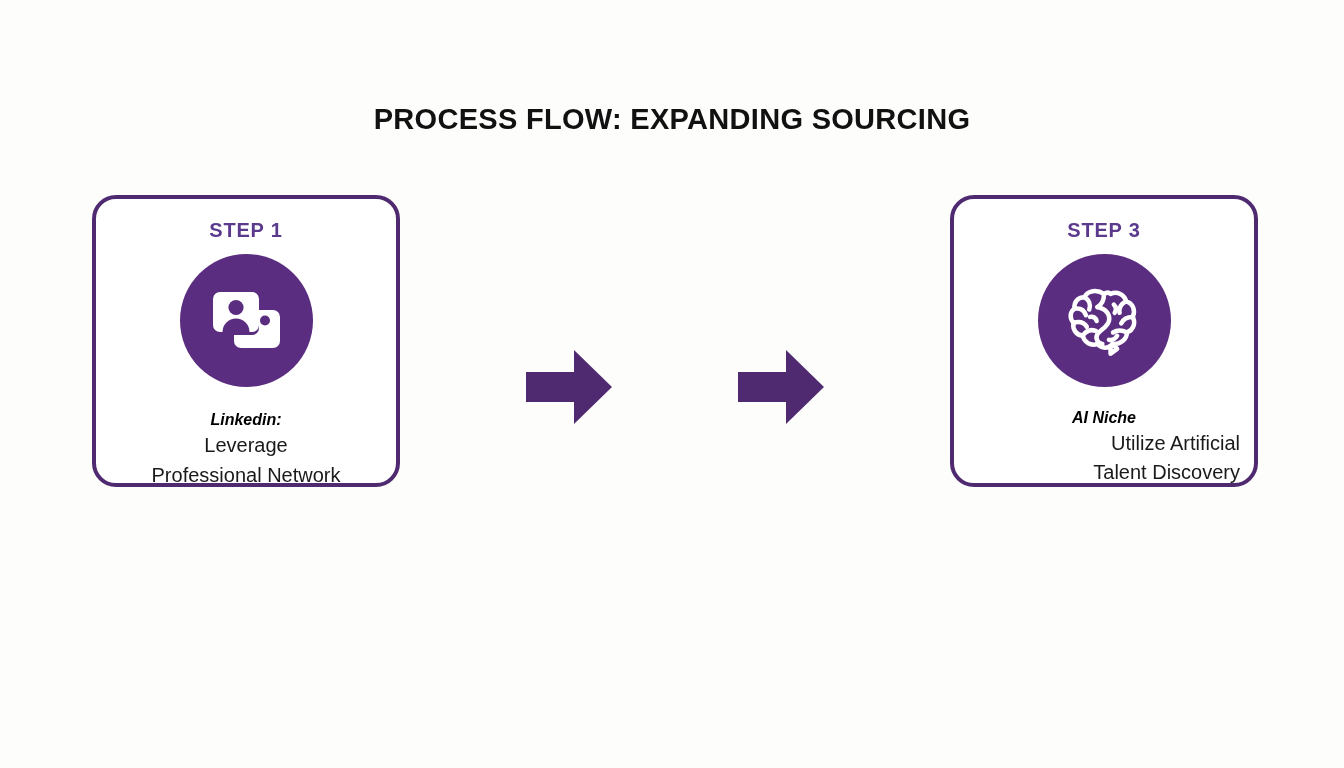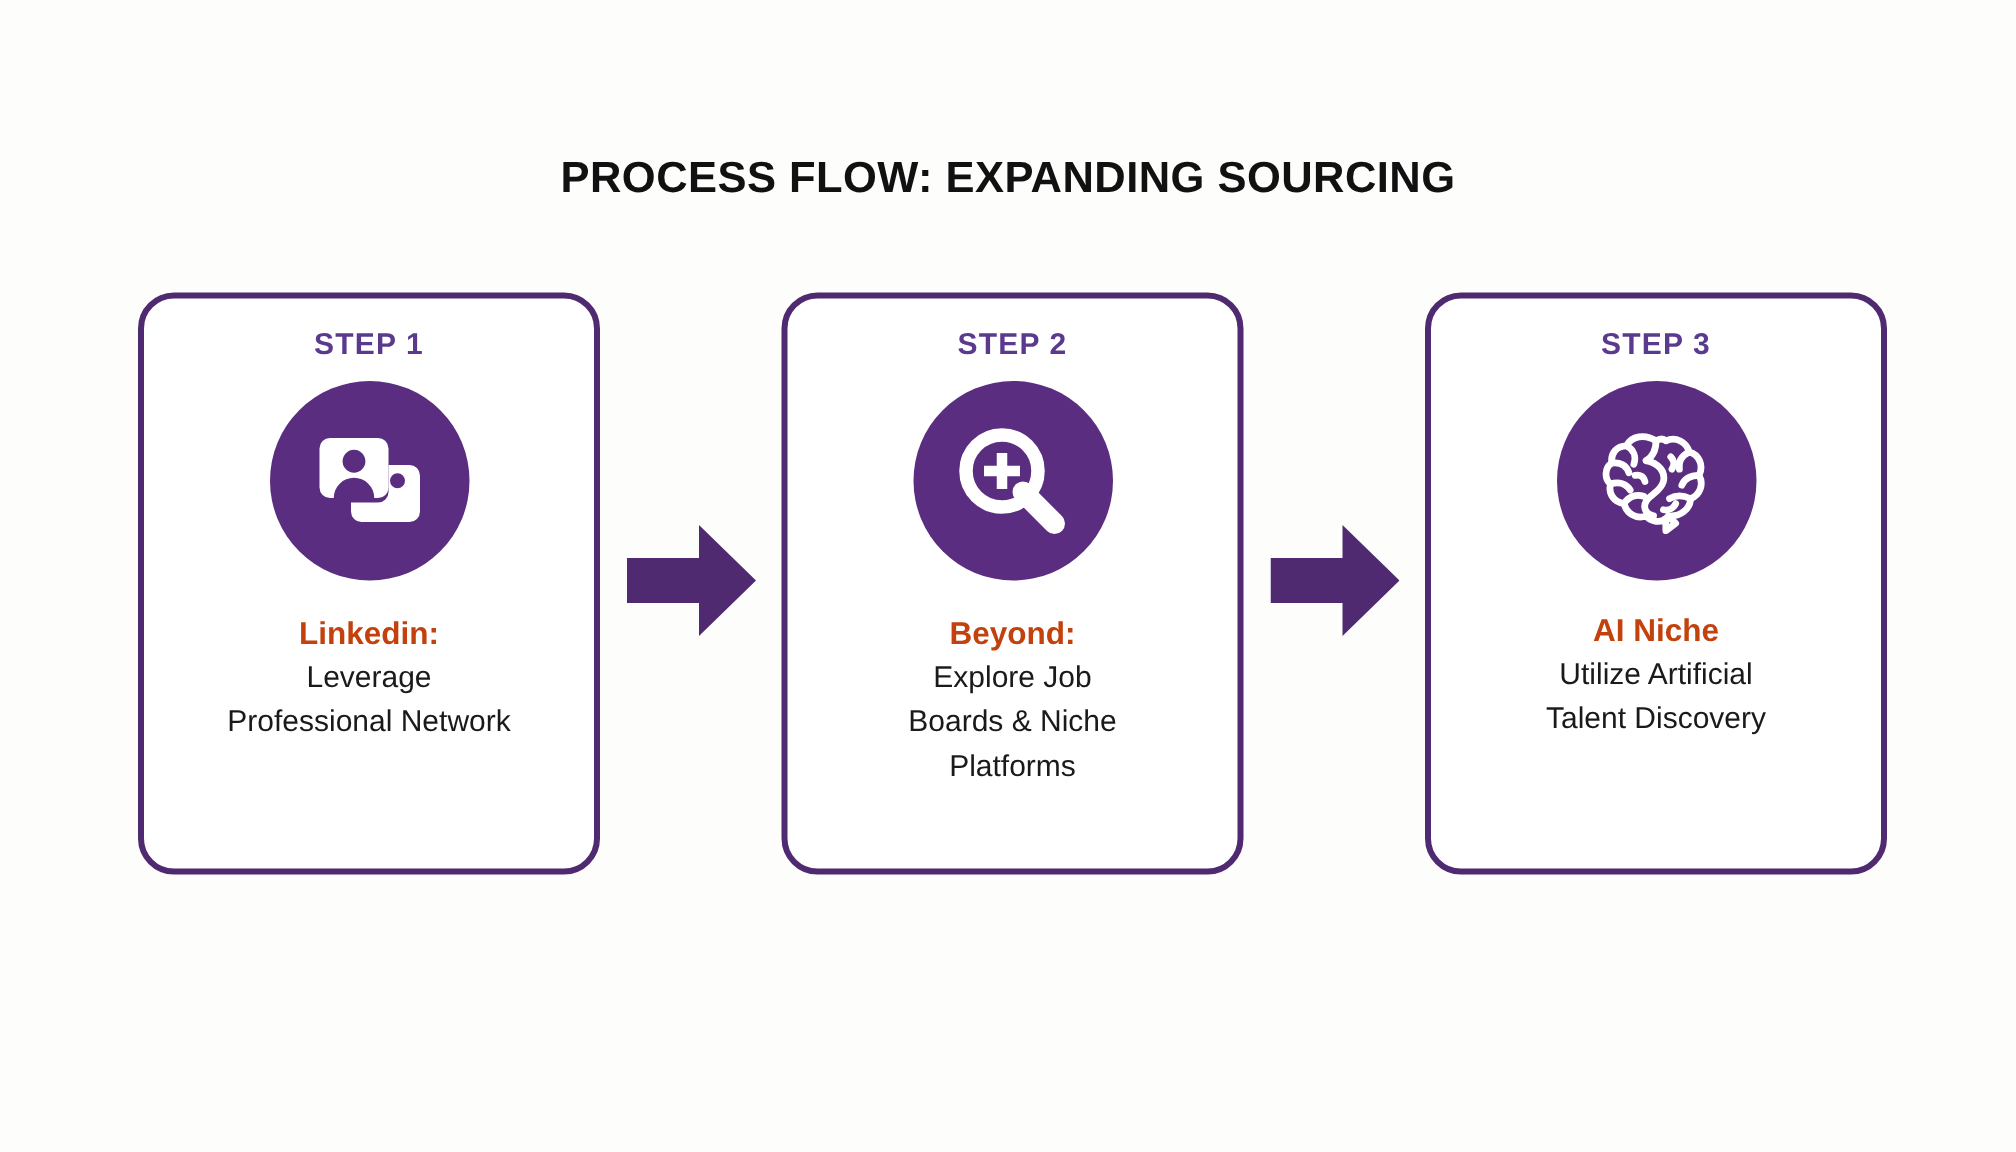--- a/index.html
+++ b/index.html
@@ -42,21 +42,21 @@
     width:1166px;
     height:390px;
     display:flex;
     flex-direction:row;
     align-items:flex-start;
     justify-content:space-between;
   }
 
   .card {
     width:308px;
-    height:388px;
+    height:292px;
     border:4px solid #4f2a70;
     border-radius:24px;
     background:#ffffff;
     position:relative;
     display:flex;
     flex-direction:column;
     align-items:center;
     flex:0 0 auto;
   }
 
@@ -83,35 +83,36 @@
   .icon-circle svg { display:block; }
 
   .card-text {
     margin-top:22px;
     width:272px;
     text-align:center;
     line-height:1.32;
   }
 
   .card-heading {
-    font-size:21px;
+    font-size:16px;
     font-weight:bold;
-    color:#c2410c;
+    color:#000000;
     display:block;
     margin-bottom:1px;
+    font-style:italic;
   }
 
   .card-body {
     font-size:20px;
     color:#1a1a1a;
     display:block;
     line-height:1.47;
   }
 
-  .card-text.tight .card-body { line-height:1.45; }
+  .card-text.tight .card-body { line-height:1.45;text-align:right; }
   .card-text.tight { margin-top:20px; }
 
   
   .arrow {
     width:86px;
     height:74px;
     flex:0 0 auto;
     align-self:flex-start;
     margin-top:155px;
   }
@@ -151,44 +152,20 @@
         <span class="card-body">Professional Network</span>
       </div>
     </div>
 
     <div class="arrow">
       <svg width="86" height="74" viewBox="0 0 86 74" aria-hidden="true">
         <path d="M0 22 H48 V0 L86 37 L48 74 V52 H0 Z" fill="#4f2a70"></path>
       </svg>
     </div>
 
-    <div class="card">
-      <div class="step-label">STEP 2</div>
-
-      <div class="icon-circle">
-        <span>
-          <svg width="80" height="80" viewBox="0 0 80 80" aria-hidden="true">
-
-            <line x1="47" y1="47" x2="68" y2="68" stroke="#ffffff" stroke-width="14" stroke-linecap="round"></line>
-
-            <circle cx="33" cy="33" r="24" fill="none" stroke="#ffffff" stroke-width="9"></circle>
-
-            <line x1="33" y1="21" x2="33" y2="45" stroke="#ffffff" stroke-width="7" stroke-linecap="butt"></line>
-            <line x1="21" y1="33" x2="45" y2="33" stroke="#ffffff" stroke-width="7" stroke-linecap="butt"></line>
-          </svg>
-        </span>
-      </div>
-
-      <div class="card-text">
-        <span class="card-heading">Beyond:</span>
-        <span class="card-body">Explore Job</span>
-        <span class="card-body">Boards &amp; Niche</span>
-        <span class="card-body">Platforms</span>
-      </div>
-    </div>
 
     <div class="arrow">
       <svg width="86" height="74" viewBox="0 0 86 74" aria-hidden="true">
         <path d="M0 22 H48 V0 L86 37 L48 74 V52 H0 Z" fill="#4f2a70"></path>
       </svg>
     </div>
 
     <div class="card">
       <div class="step-label">STEP 3</div>
 

